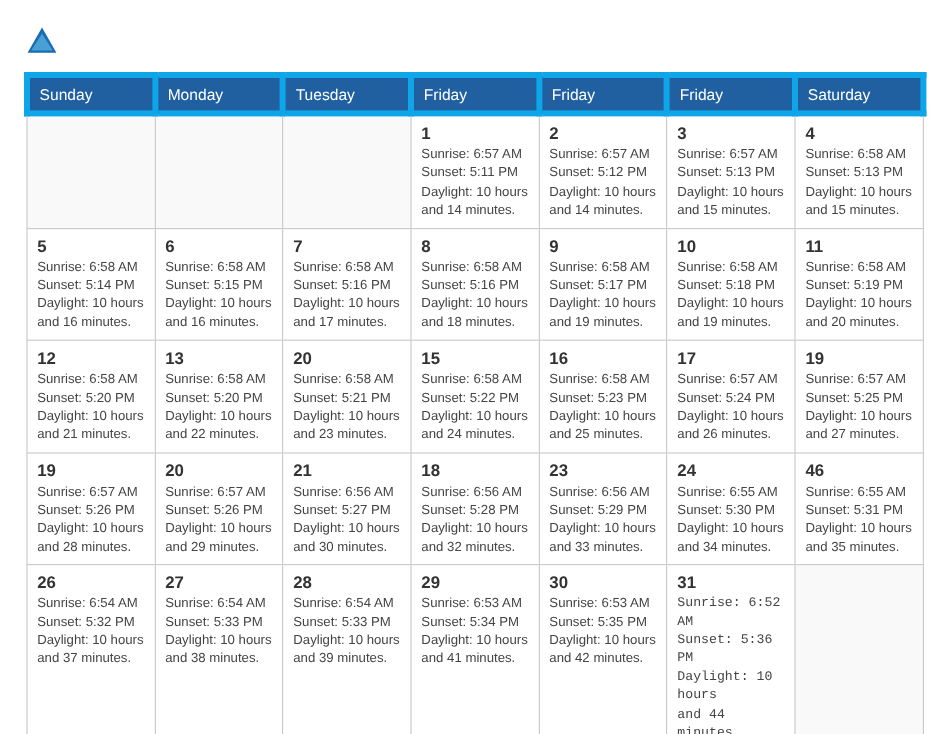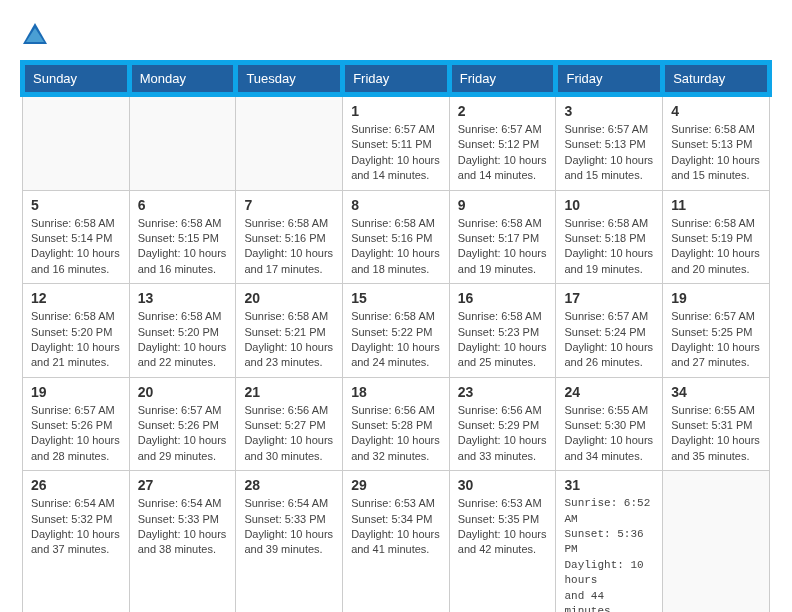--- a/index.html
+++ b/index.html
@@ -299,21 +299,21 @@
 and 33 minutes.</div>
         </td>
         <td>
           <div class="day-num">24</div>
           <div class="day-info" style="white-space: pre-line;">Sunrise: 6:55 AM
 Sunset: 5:30 PM
 Daylight: 10 hours
 and 34 minutes.</div>
         </td>
         <td>
-          <div class="day-num">34</div>
+          <div class="day-num">46</div>
           <div class="day-info" style="white-space: pre-line;">Sunrise: 6:55 AM
 Sunset: 5:31 PM
 Daylight: 10 hours
 and 35 minutes.</div>
         </td>
       </tr>
       <tr class="week-row">
         <td>
           <div class="day-num">26</div>
           <div class="day-info" style="white-space: pre-line;">Sunrise: 6:54 AM

